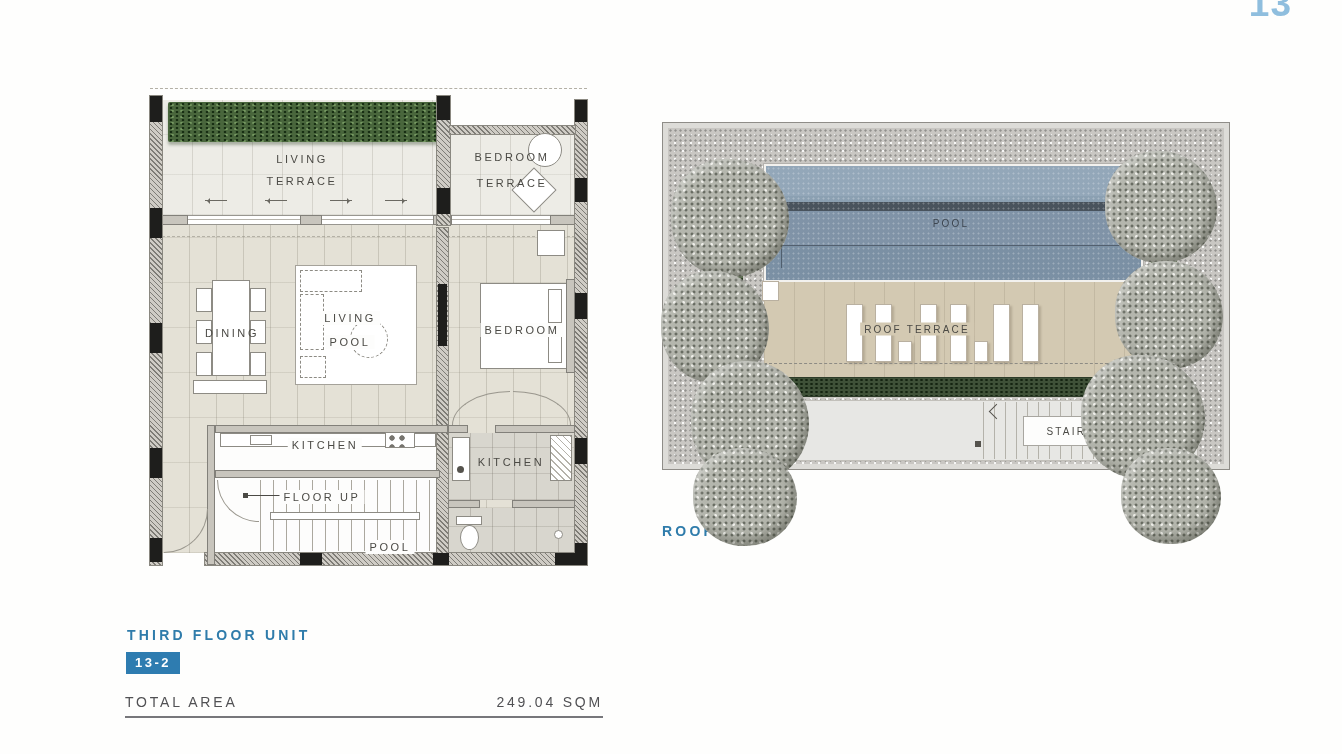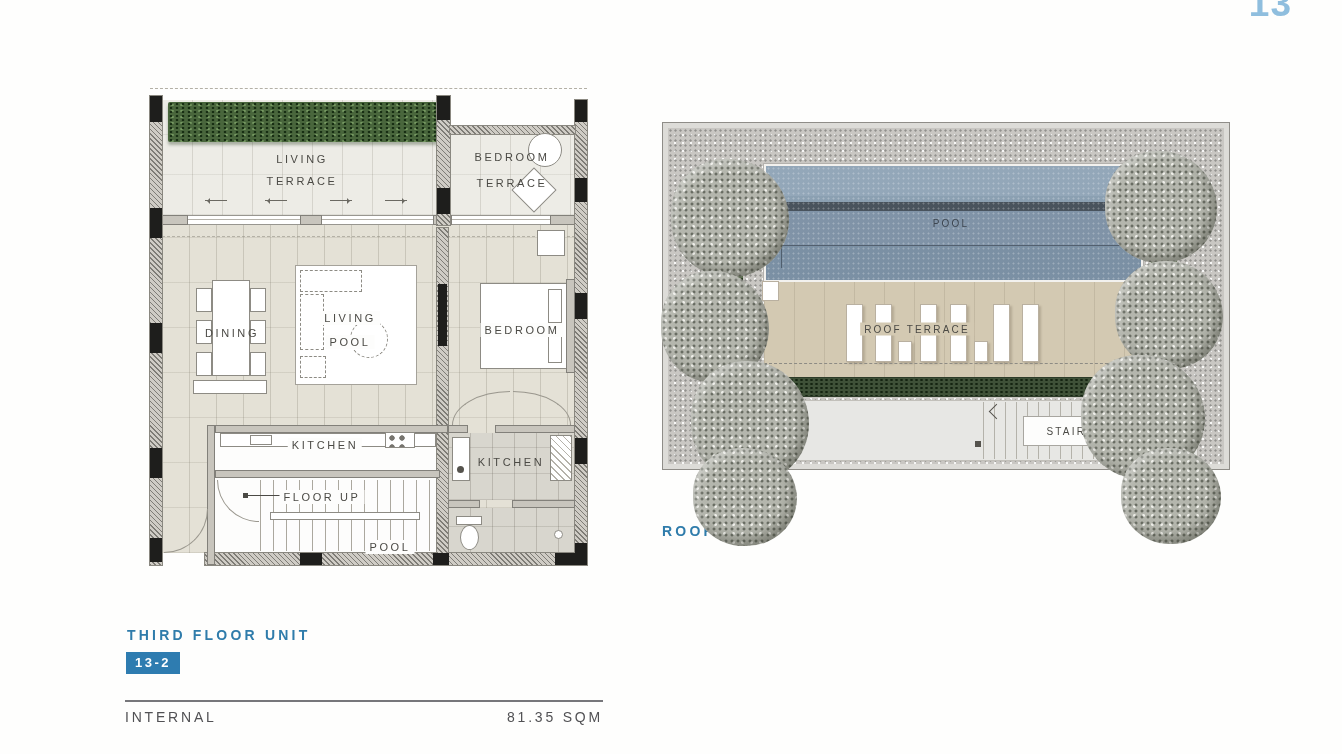--- a/index.html
+++ b/index.html
@@ -246,20 +246,20 @@
     <div class="rp-label" style="left:288px;top:100px;text-align:center;">POOL</div>
     <div class="rp-label" style="left:254px;top:206px;background:#d3c9b2;padding:1px 4px;color:#4b4a45;">ROOF TERRACE</div>
     <div class="rp-label" style="left:426px;top:308px;color:#4b4a45;z-index:4;">STAIR DOWN</div>
   </div>
 
   <div class="plan-title" style="left:662px;top:523px;">ROOF PLAN</div>
   <div class="plan-title" style="left:127px;top:627px;">THIRD FLOOR UNIT</div>
   <div class="unit-badge" style="left:126px;top:652px;">13-2</div>
 
   <div class="area-table">
+    <div class="area-row">
+      <span>TOTAL AREA</span>
+      <span>249.04 SQM</span>
+    </div>
     <div class="area-rule"></div>
-    <div class="area-row">
-      <span>INTERNAL</span>
-      <span>81.35 SQM</span>
-    </div>
   </div>
 
 </div>
 
 </body></html>

